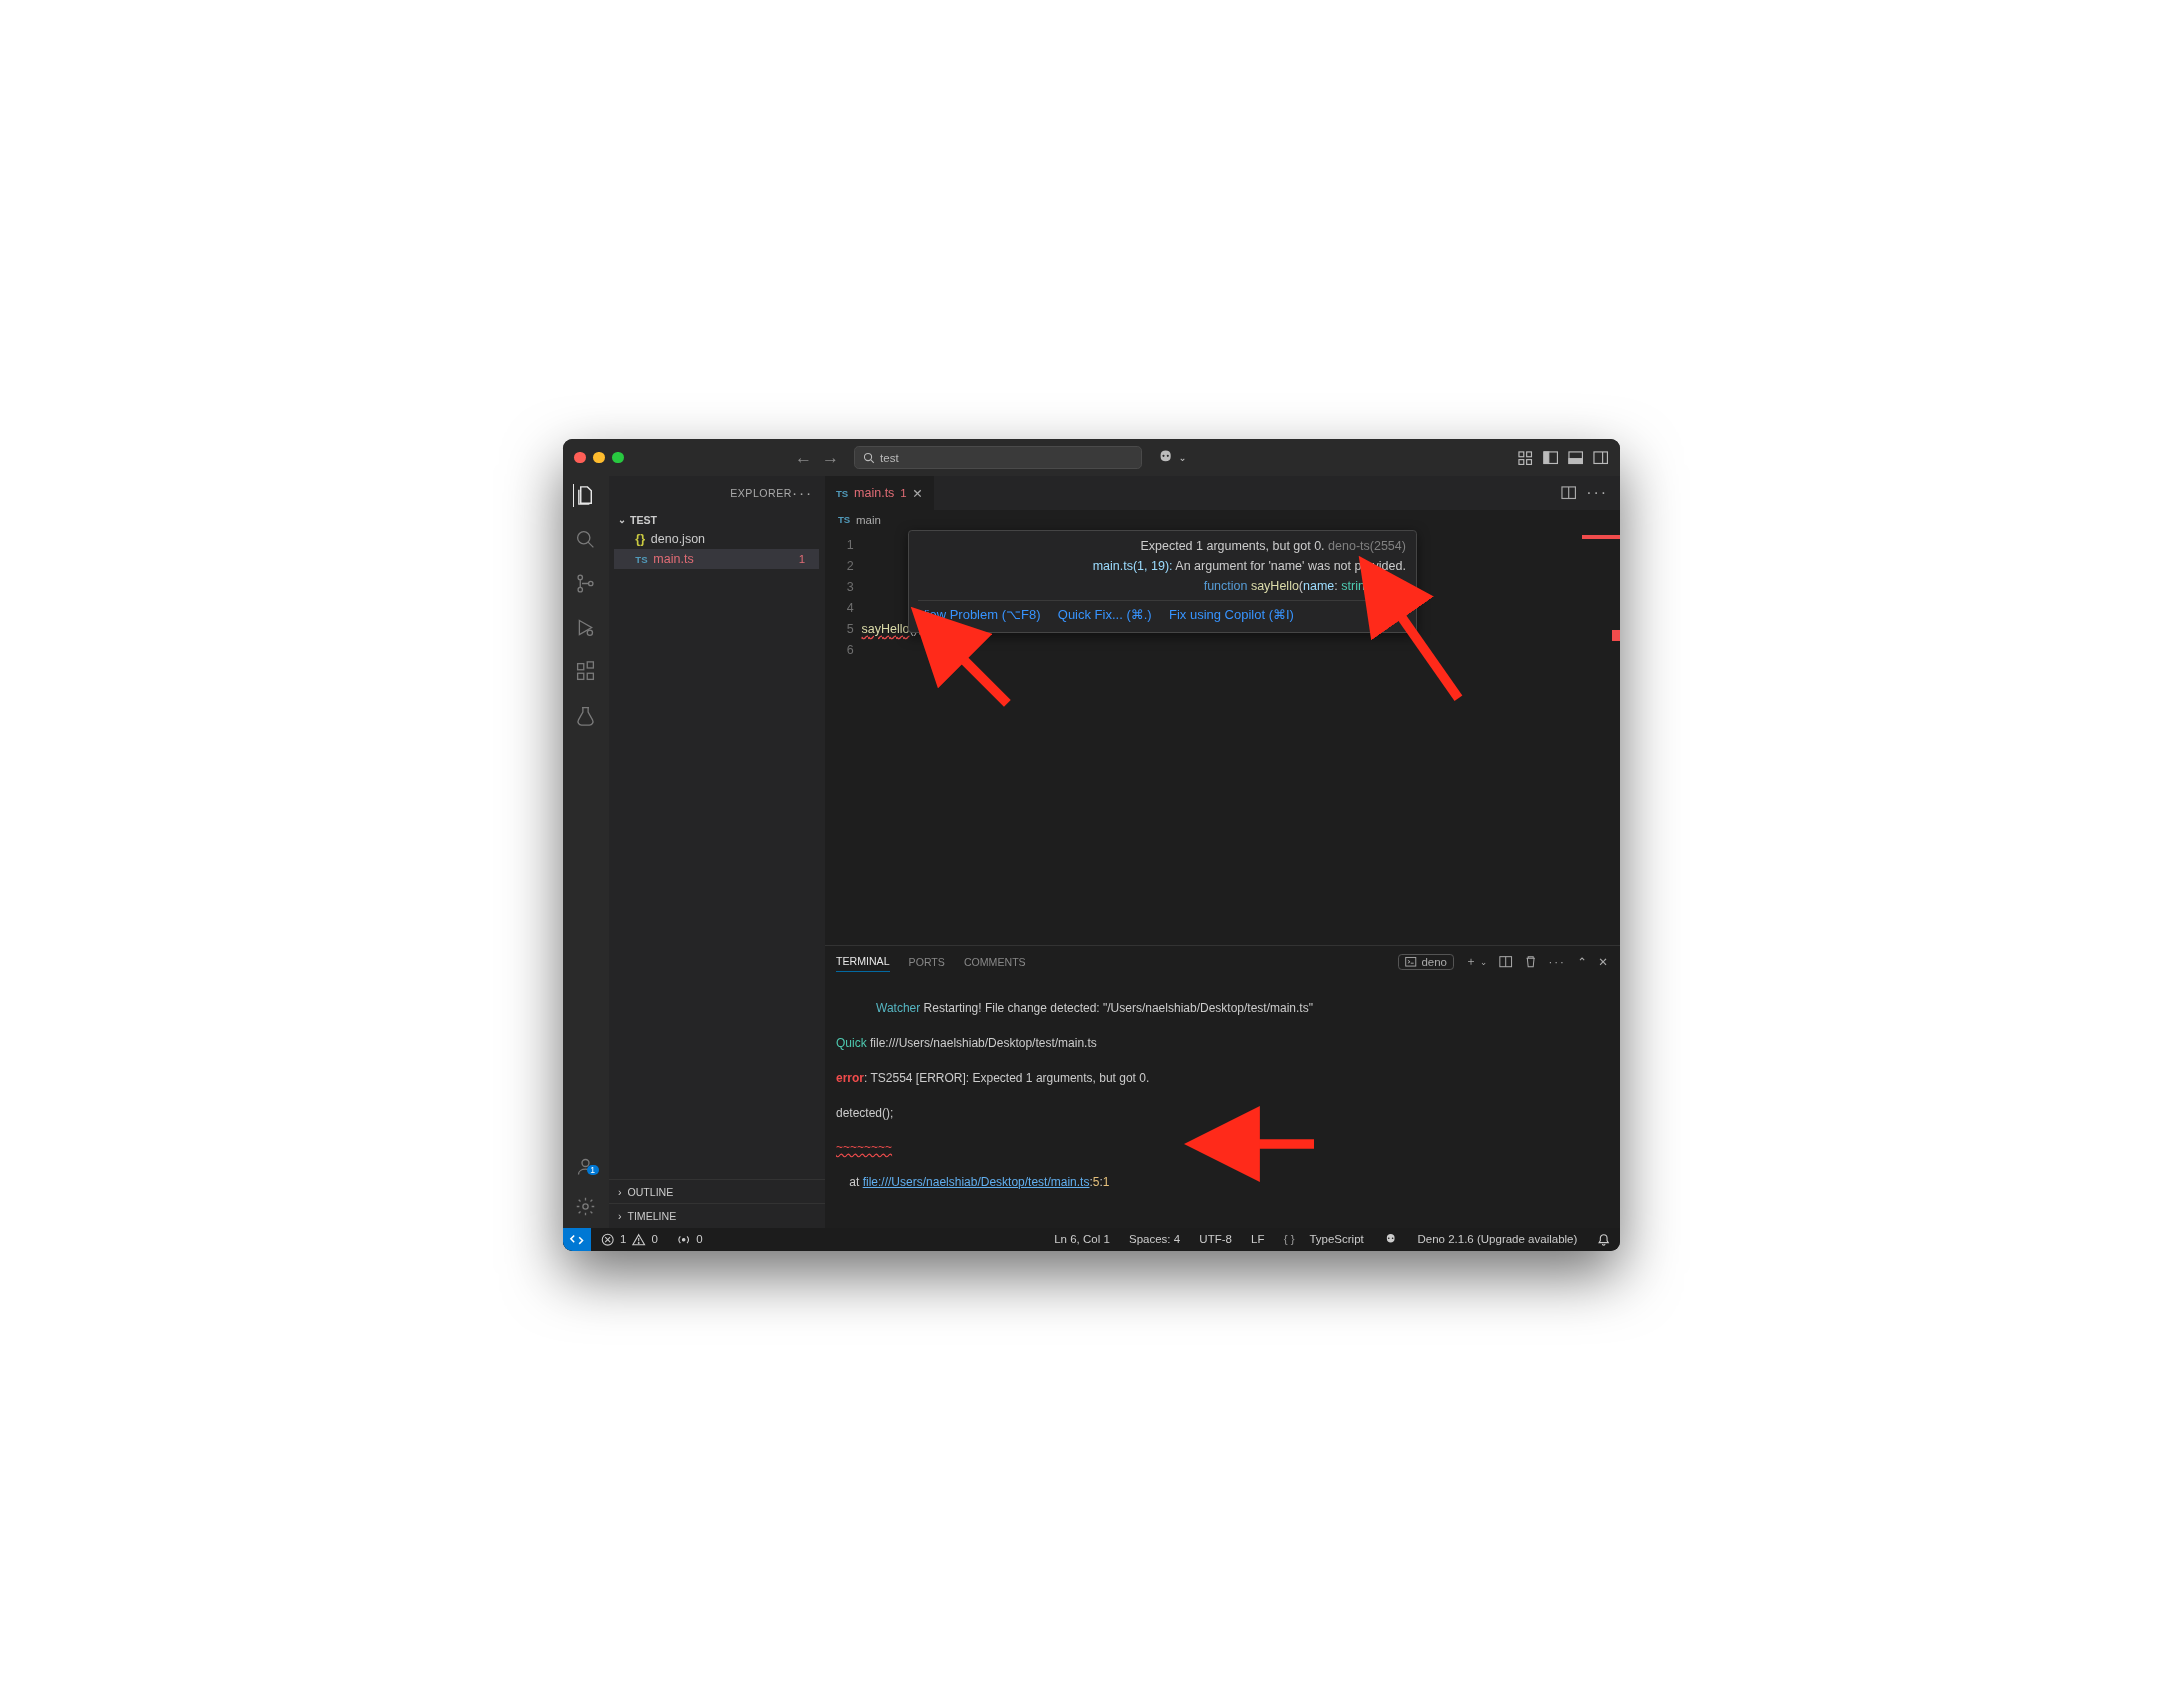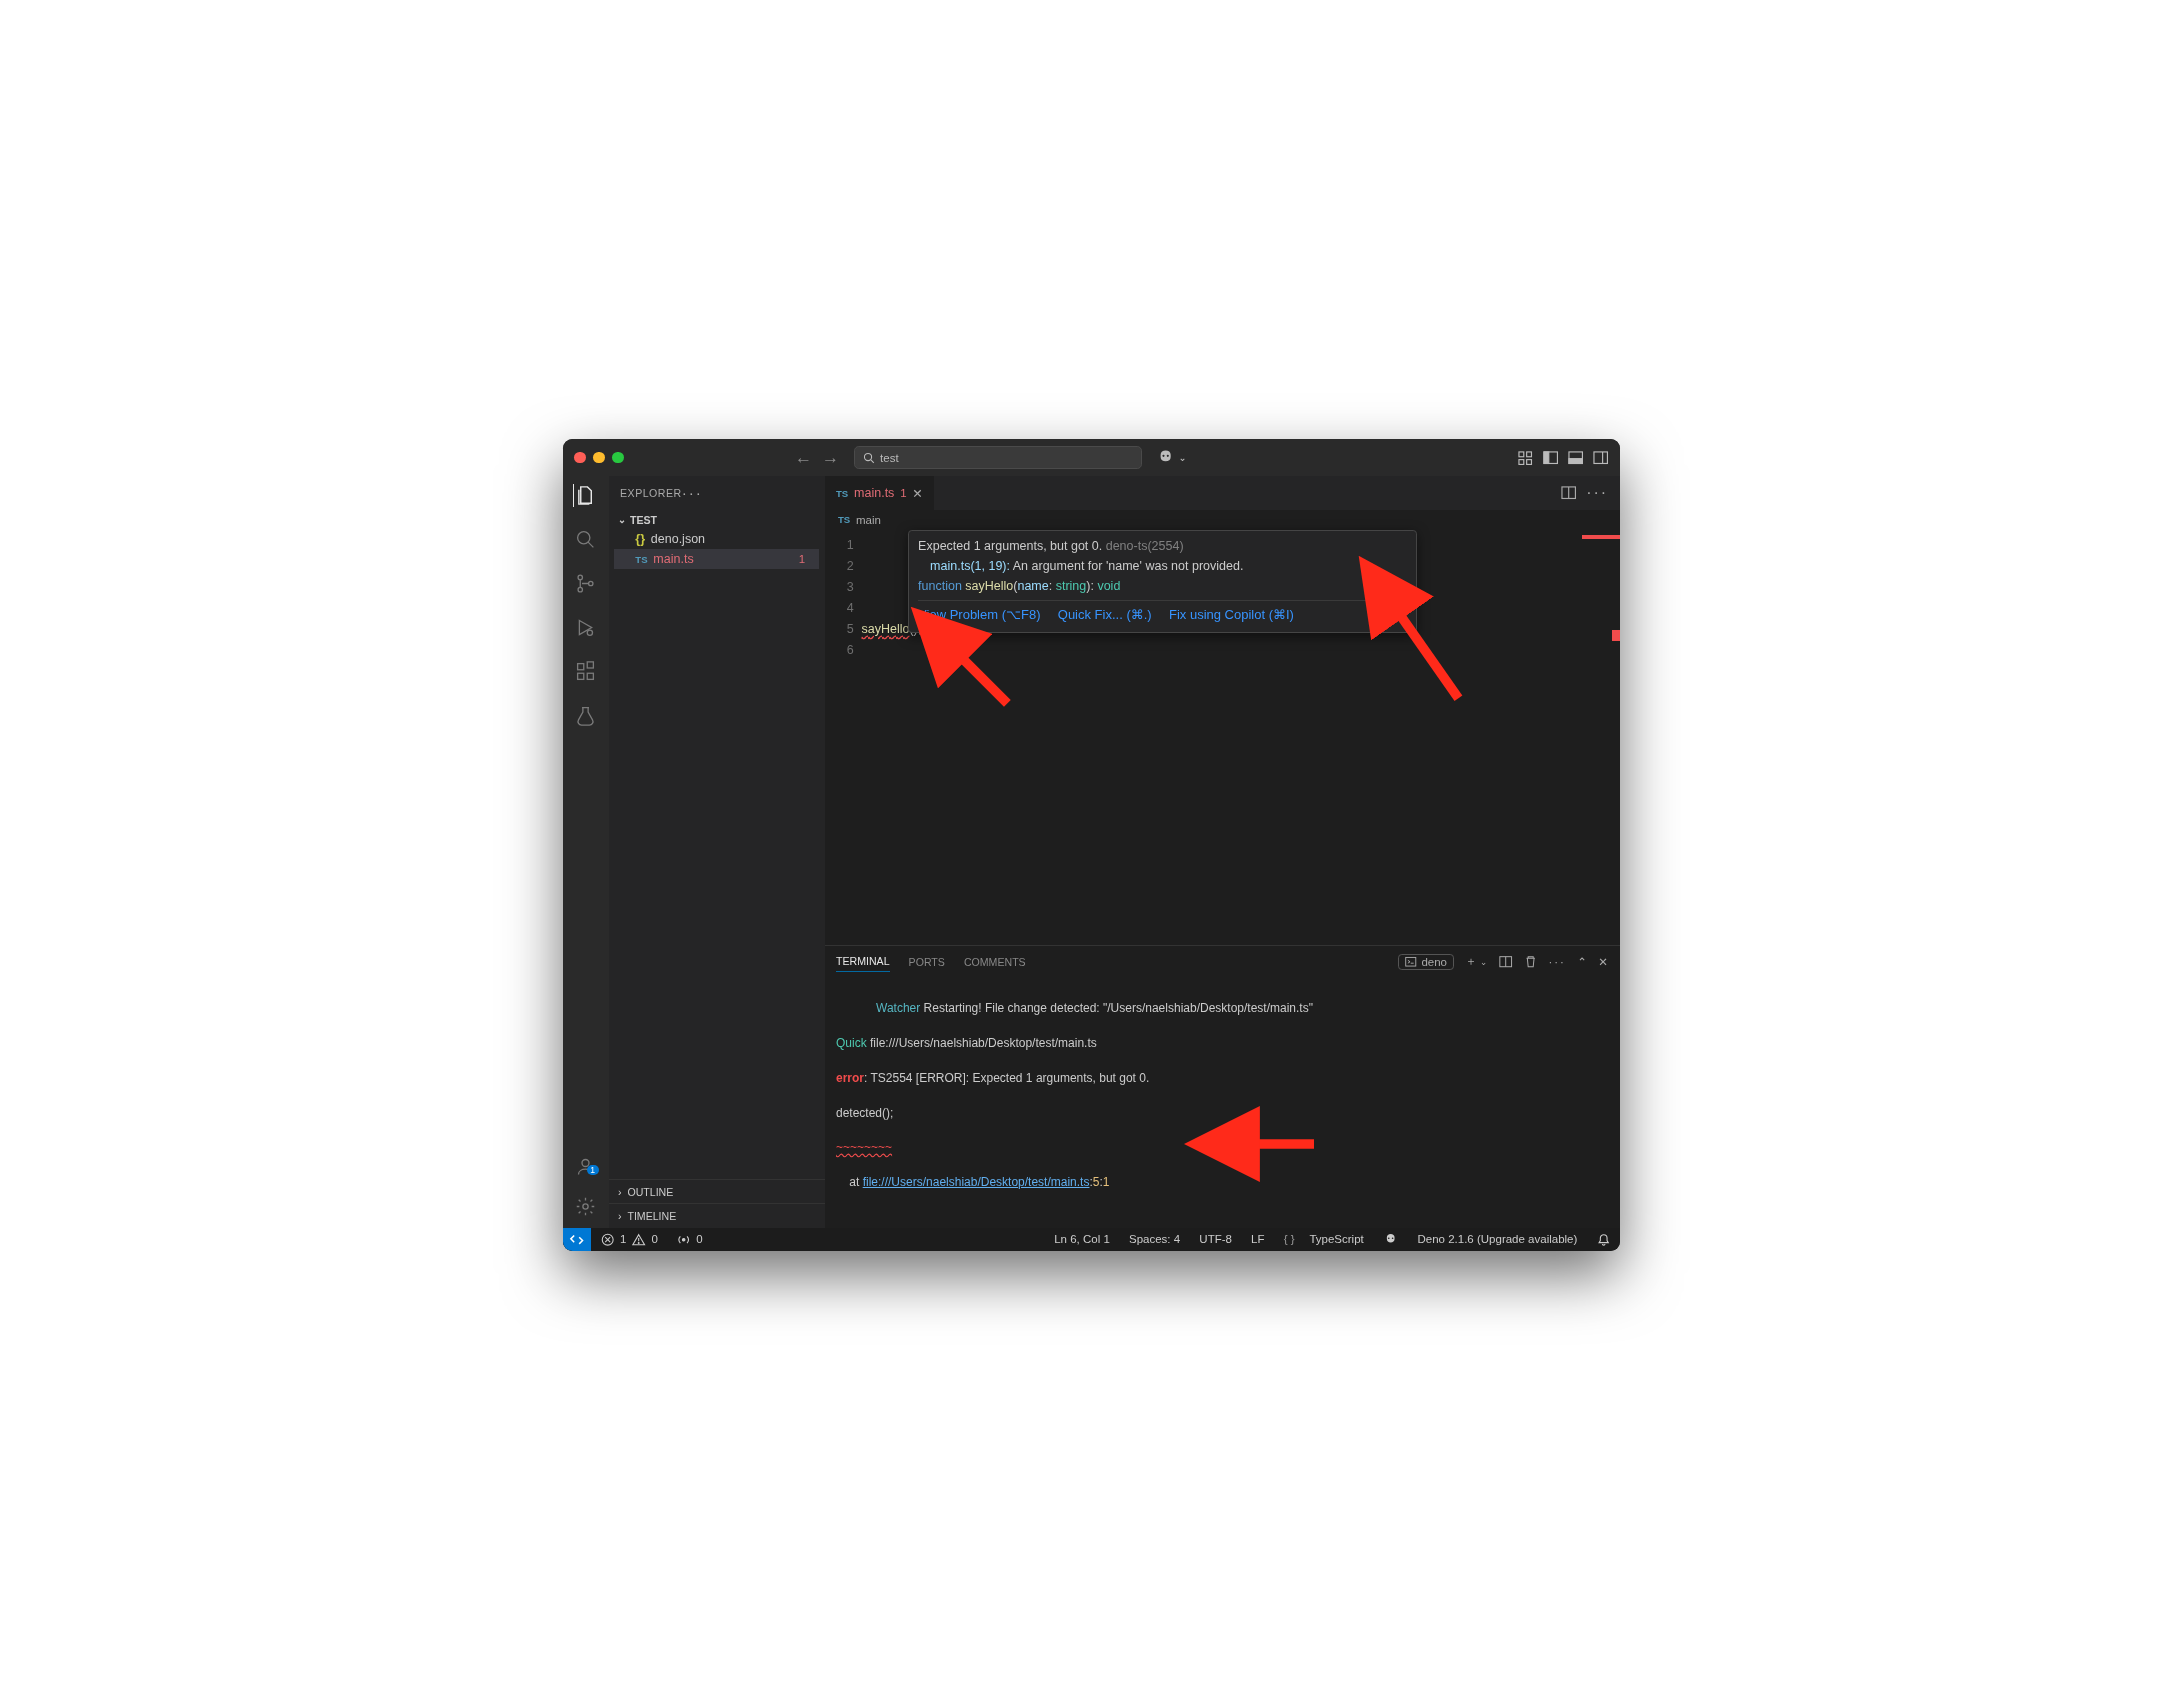--- a/index.html
+++ b/index.html
@@ -18,21 +18,21 @@
   .top-right .ico{width:15.4px;height:15.4px;}
   
   .body{flex:1;display:flex;min-height:0;}
   .activity{width:46px;background:#2a2a2a;display:flex;flex-direction:column;align-items:center;padding-top:7.7px;gap:21px;color:#7a7a7a;}
   .activity .aicon{width:23px;height:23px;display:flex;align-items:center;justify-content:center;}
   .activity .aicon.active{color:#e8e8e8;border-left:1.9px solid #e8e8e8;margin-left:-1.9px;padding-left:1.9px;}
   .activity .bottom{margin-top:auto;margin-bottom:9.6px;display:flex;flex-direction:column;gap:17.3px;align-items:center;position:relative;}
   .badge{position:absolute;top:9.6px;right:-1.9px;background:#0078d4;color:#fff;font-size:8.6px;border-radius:7.7px;padding:0 3.8px;}
   
   .sidebar{width:216px;background:#252526;display:flex;flex-direction:column;color:#ccc;font-size:11.5px;}
-  .sb-head{height:34px;display:flex;align-items:center;justify-content:flex-start;padding:0 11.5px;letter-spacing:0.5px;color:#aaa;font-size:10.6px;}
+  .sb-head{height:34px;display:flex;align-items:center;justify-content:flex-end;padding:0 11.5px;letter-spacing:0.5px;color:#aaa;font-size:10.6px;}
   .sb-section{padding:0 5.8px;}
   .sb-title{display:flex;align-items:center;gap:3.8px;font-weight:600;font-size:10.6px;padding:3.8px 3.8px;color:#ccc;}
   .sb-title .chev{font-size:9.6px;}
   .file{display:flex;align-items:center;gap:5.8px;padding:2.9px 7.7px 2.9px 21px;font-size:12.5px;border-radius:0;}
   .file.active{background:#37373d;}
   .file .fname{flex:1;}
   .file .err{color:#e06c75;font-size:11.5px;padding-right:5.8px;}
   .ic-json{color:#cbcb41;font-weight:bold;}
   .ic-ts{color:#519aba;font-size:9.6px;font-weight:600;}
   .file.active .fname{color:#e06c75;}
@@ -47,21 +47,21 @@
   .tab .x{color:#aaa;font-size:12.5px;}
   .tabs-right{margin-left:auto;display:flex;align-items:center;gap:9.6px;padding-right:11.5px;color:#aaa;}
   .breadcrumb{padding:3.8px 13.4px;font-size:11.5px;color:#aaa;display:flex;align-items:center;gap:5.8px;}
   .editor-wrap{flex:1;display:flex;min-height:0;position:relative;}
   .gutter{width:37px;text-align:right;padding:5.8px 7.7px 0 0;color:#6e6e6e;font-family:Menlo,Consolas,monospace;font-size:12.5px;line-height:21px;}
   .code{flex:1;font-family:Menlo,Consolas,monospace;font-size:12.5px;line-height:21px;padding-top:5.8px;color:#d4d4d4;position:relative;}
   .code .line{white-space:pre;} .call{color:#dcdcaa;text-decoration-line: underline; text-decoration-style: wavy; text-decoration-color: #f14c4c;} .pn{color:#d4d4d4;}
   .minimap{width:67px;background:#1e1e1e;position:relative;}
   .minimap .mm{position:absolute;right:0;height:3.8px;background:#f14c4c;}
   
-  .hover{position:absolute;top:0px;left:46px;width:509px;background:#252526;border:1px solid #454545;border-radius:3.8px;font-family:Menlo,Consolas,monospace;font-size:12.5px;line-height:1.6;padding:5.8px 9.6px;color:#ccc;z-index:5;box-shadow:0 3.8px 11.5px rgba(0,0,0,.5);}
+  .hover{position:absolute;top:0px;left:46px;width:509px;background:#252526;border:1px solid #454545;border-radius:3.8px;font-family:Menlo,Consolas,monospace;font-size:12.5px;line-height:1.6;padding:5.8px 9.6px;color:#ccc;z-index:5;box-shadow:0 3.8px 11.5px rgba(0,0,0,.5);text-align:right;}
   .hover .row{white-space:pre;}
   .hover .links{display:flex;gap:17.3px;padding-top:3.8px;border-top:1px solid #3a3a3a;margin-top:3.8px;}
   .hover .links a{color:#3794ff;font-family:-apple-system,sans-serif;font-size:13px;}
   .kw{color:#569cd6;} .fn2{color:#dcdcaa;} .var{color:#9cdcfe;} .typ{color:#4ec9b0;} .loc{color:#9cdcfe;padding-left:12px;} .dim{color:#808080;}
   
   .panel{height:283px;border-top:1px solid #333;display:flex;flex-direction:column;background:#1e1e1e;}
   .panel-tabs{height:31px;display:flex;align-items:center;padding:0 11.5px;gap:19px;font-size:10.6px;color:#888;}
   .panel-tabs .pt{padding:3.8px 0;cursor:default;}
   .panel-tabs .pt.active{color:#e8e8e8;border-bottom:1px solid #0369a1;}
   .panel-tabs .pright{margin-left:auto;display:flex;align-items:center;gap:11.5px;color:#aaa;font-size:11.5px;}

